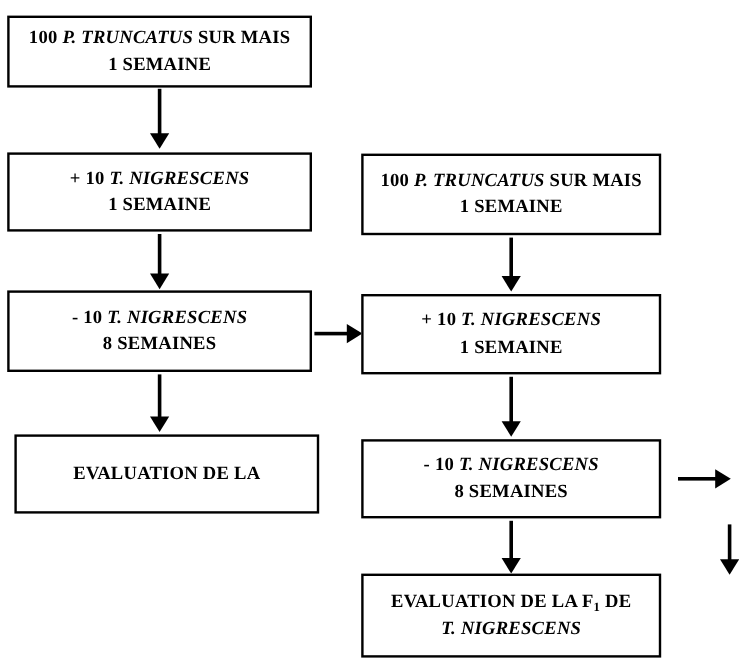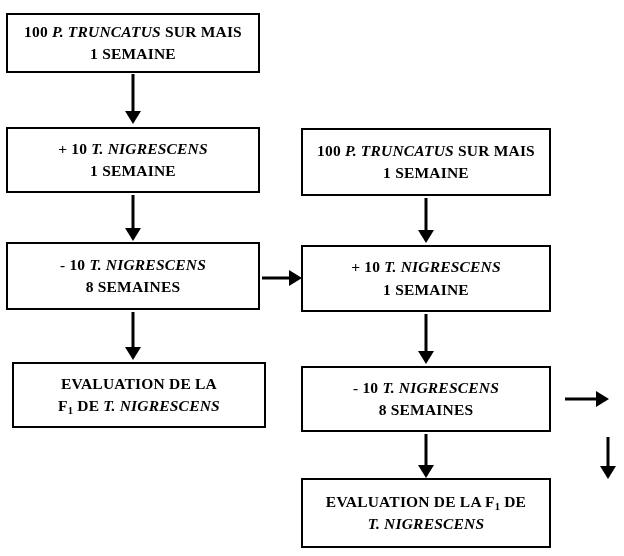--- a/index.html
+++ b/index.html
@@ -126,21 +126,20 @@
     <div class="head"></div>
   </div>
 
   <div class="arrow-v" style="left:122px; top:312px; width:22px; height:48px;">
     <div class="shaft" style="height:36px;"></div>
     <div class="head"></div>
   </div>
 
   <div class="box" style="left:12px; top:362px; width:254px; height:66px;">
     <div class="line">EVALUATION DE LA</div>
-    <div class="line"><span>F</span><sub>1</sub><span> DE </span><span class="ital">T. NIGRESCENS</span></div>
   </div>
 
   <div class="box" style="left:301px; top:128px; width:250px; height:68px;">
     <div class="line"><span>100 </span><span class="ital">P. TRUNCATUS</span><span> SUR MAIS</span></div>
     <div class="line">1 SEMAINE</div>
   </div>
 
   <div class="arrow-v" style="left:415px; top:198px; width:22px; height:45px;">
     <div class="shaft" style="height:33px;"></div>
     <div class="head"></div>

